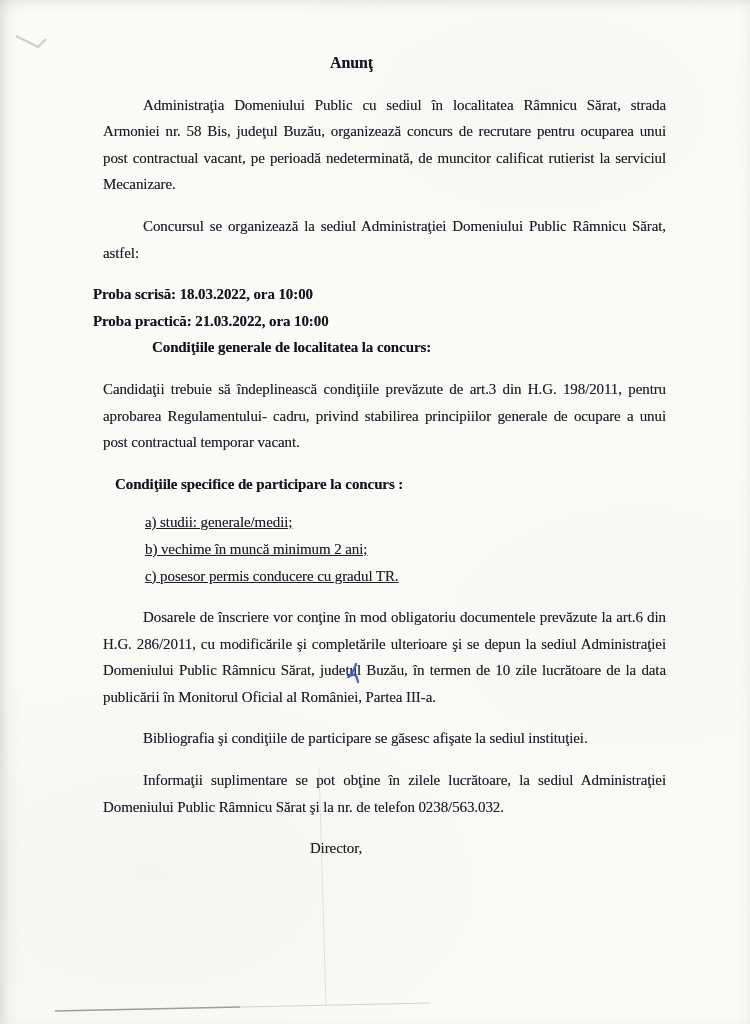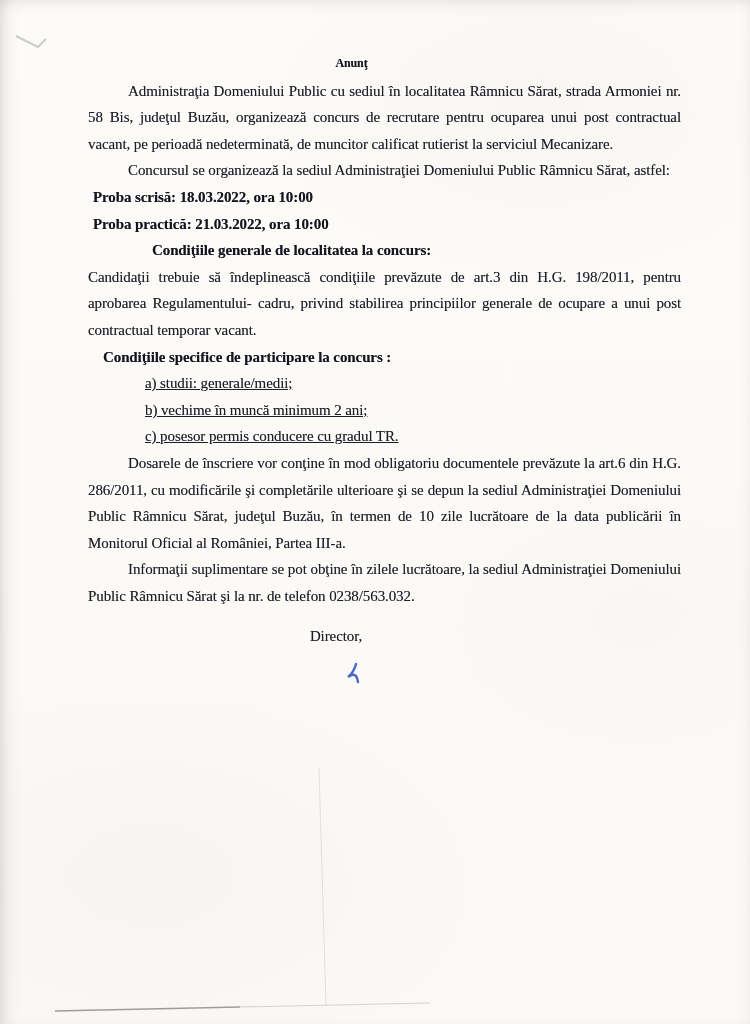--- a/index.html
+++ b/index.html
@@ -31,45 +31,45 @@
     top: 50px;
     width: 593px;
     font-size: 15px;
     line-height: 26.6px;
     letter-spacing: -0.1px;
     text-shadow: 0 0 0.5px rgba(10,10,40,0.45);
   }
   .doc-title {
     text-align: center;
     font-weight: bold;
-    font-size: 12px;
+    font-size: 16px;
     transform: translateX(-33px);
     color: #14141f;
     margin-bottom: 1px;
   }
   p.just {
-    margin: 0;
+    margin: 15px;
     text-align: justify;
     text-align-last: left;
   }
   .indent { text-indent: 40px; }
   .bold-line {
     margin: 0;
     font-weight: bold;
     color: #14141f;
     padding-left: 5px;
   }
   .heading-general {
     margin: 0;
     font-weight: bold;
     color: #14141f;
     padding-left: 64px;
   }
   .heading-specific {
-    margin: 0;
+    margin: 12px;
     font-weight: bold;
     color: #14141f;
     padding-left: 15px;
   }
   ul.req-list {
     list-style: none;
     margin: 0;
     padding: 0 0 0 57px;
     text-decoration: underline;
   }
@@ -110,20 +110,21 @@
     <p class="heading-specific">Condiţiile specifice de participare la concurs :</p>
 
     <ul class="req-list">
       <li>a)  studii: generale/medii;</li>
       <li>b) vechime în muncă minimum 2 ani;</li>
       <li>c) posesor permis conducere cu gradul TR.</li>
     </ul>
 
     <p class="just indent">Dosarele de înscriere vor conţine în mod obligatoriu documentele prevăzute la art.6 din H.G. 286/2011, cu modificările şi completările ulterioare şi se depun la sediul Administraţiei Domeniului Public Râmnicu Sărat, judeţul Buzău, în termen de 10 zile lucrătoare de la data publicării în Monitorul Oficial al României, Partea III-a.</p>
 
+    <p class="just indent">Bibliografia şi condiţiile de participare se găsesc afişate la sediul instituţiei.</p>
 
     <p class="just indent">Informaţii suplimentare se pot obţine în zilele lucrătoare, la sediul Administraţiei Domeniului Public Râmnicu Sărat şi la nr. de telefon 0238/563.032.</p>
 
     <div class="signature">
       <span class="role">Director,</span>
     </div>
 
   </div>
 
   <svg class="overlay-svg" style="left:340px; top:660px;" width="28" height="30" viewBox="0 0 28 30">

